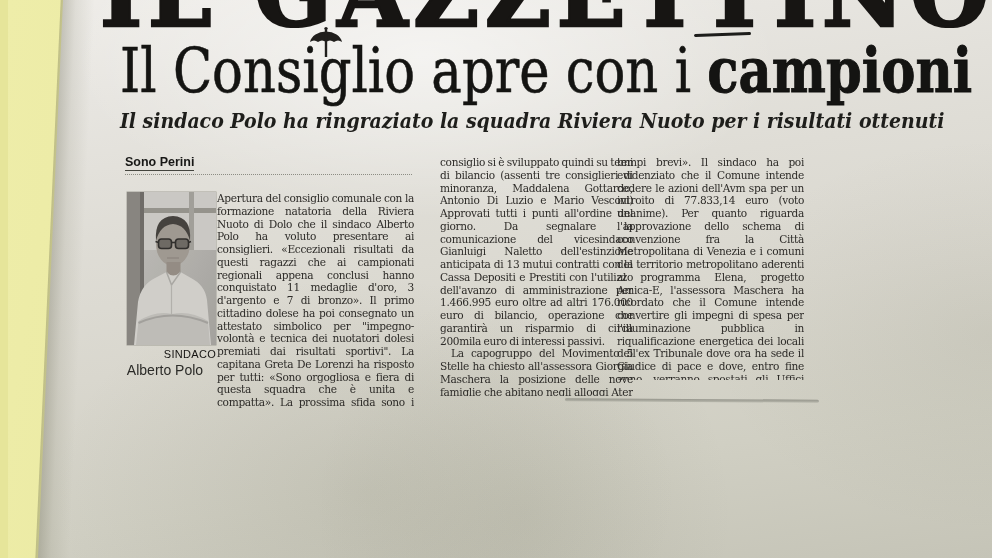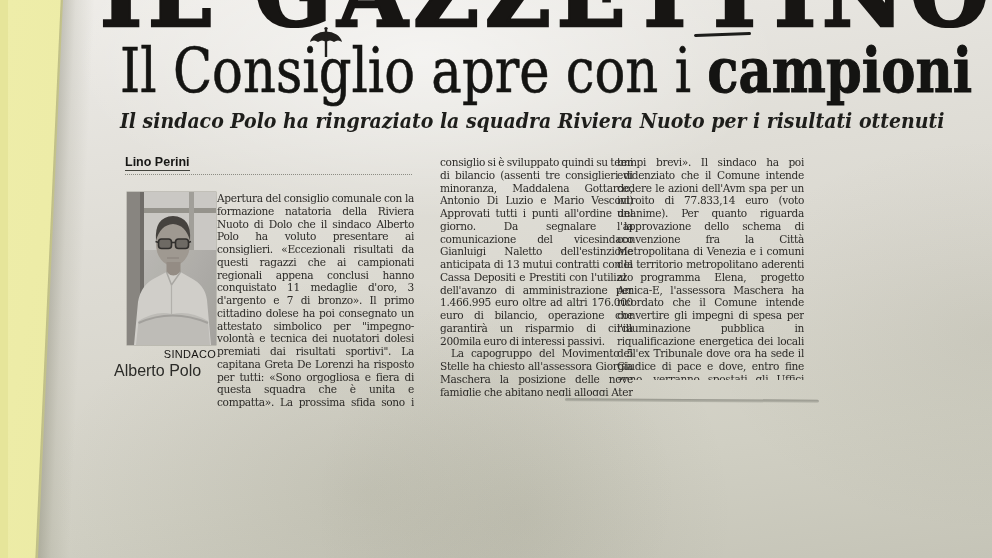--- a/index.html
+++ b/index.html
@@ -71,22 +71,22 @@
   
   .photo{position:absolute;left:119px;top:192px;width:89px;height:153px;overflow:hidden;
     box-shadow:0 0 0 0.5px rgba(70,70,60,0.4);}
   .photo svg{filter:blur(0.6px) contrast(0.92) brightness(0.99);display:block;}
   .photo-kicker{
     position:absolute;left:119px;top:348px;width:89px;text-align:right;
     font-family:"Liberation Sans",sans-serif;font-weight:normal;font-size:11px;
     letter-spacing:0.3px;color:#14131  ;color:#151412;
   }
   .photo-caption{
-    position:absolute;left:106px;top:362px;width:102px;text-align:left;
-    font-family:"Liberation Sans",sans-serif;font-size:16px;color:#2b2b28;
+    position:absolute;left:106px;top:362px;width:102px;text-align:center;
+    font-family:"Liberation Sans",sans-serif;font-size:14px;color:#2b2b28;
   }
   
   .body-col{
     position:absolute;text-align:justify;color:#2d2b28;
     font-size:10.6px;line-height:12.75px;letter-spacing:-0.32px;word-spacing:-0.6px;
   }
   .body-col p{margin:0;}
   .body-col p + p{text-indent:11px;}
   .col1{left:209px;top:192px;width:197px;height:216px;overflow:hidden;}
   .col2{left:432px;top:156px;width:193px;height:240px;overflow:hidden;}
@@ -120,21 +120,21 @@
 
   <div class="headline-dash"></div>
 
   <div class="headline">
     <span class="hl-regular">Il Consiglio apre con i </span><span class="hl-bold">campioni</span>
   </div>
 
   <div class="standfirst">Il sindaco Polo ha ringraziato la squadra Riviera Nuoto per i risultati ottenuti</div>
 
   <div class="byline-row">
-    <span class="byline-name">Lino Perini</span>
+    <span class="byline-name">Sono Perini</span>
   </div>
 
   <div class="photo">
     <svg width="89" height="153" viewBox="0 0 89 153">
       <defs>
         <linearGradient id="pbg" x1="0" y1="0" x2="1" y2="1">
           <stop offset="0" stop-color="#cac8c3"></stop>
             <stop offset="1" stop-color="#a8a6a1"></stop>
         </linearGradient>
       </defs>

